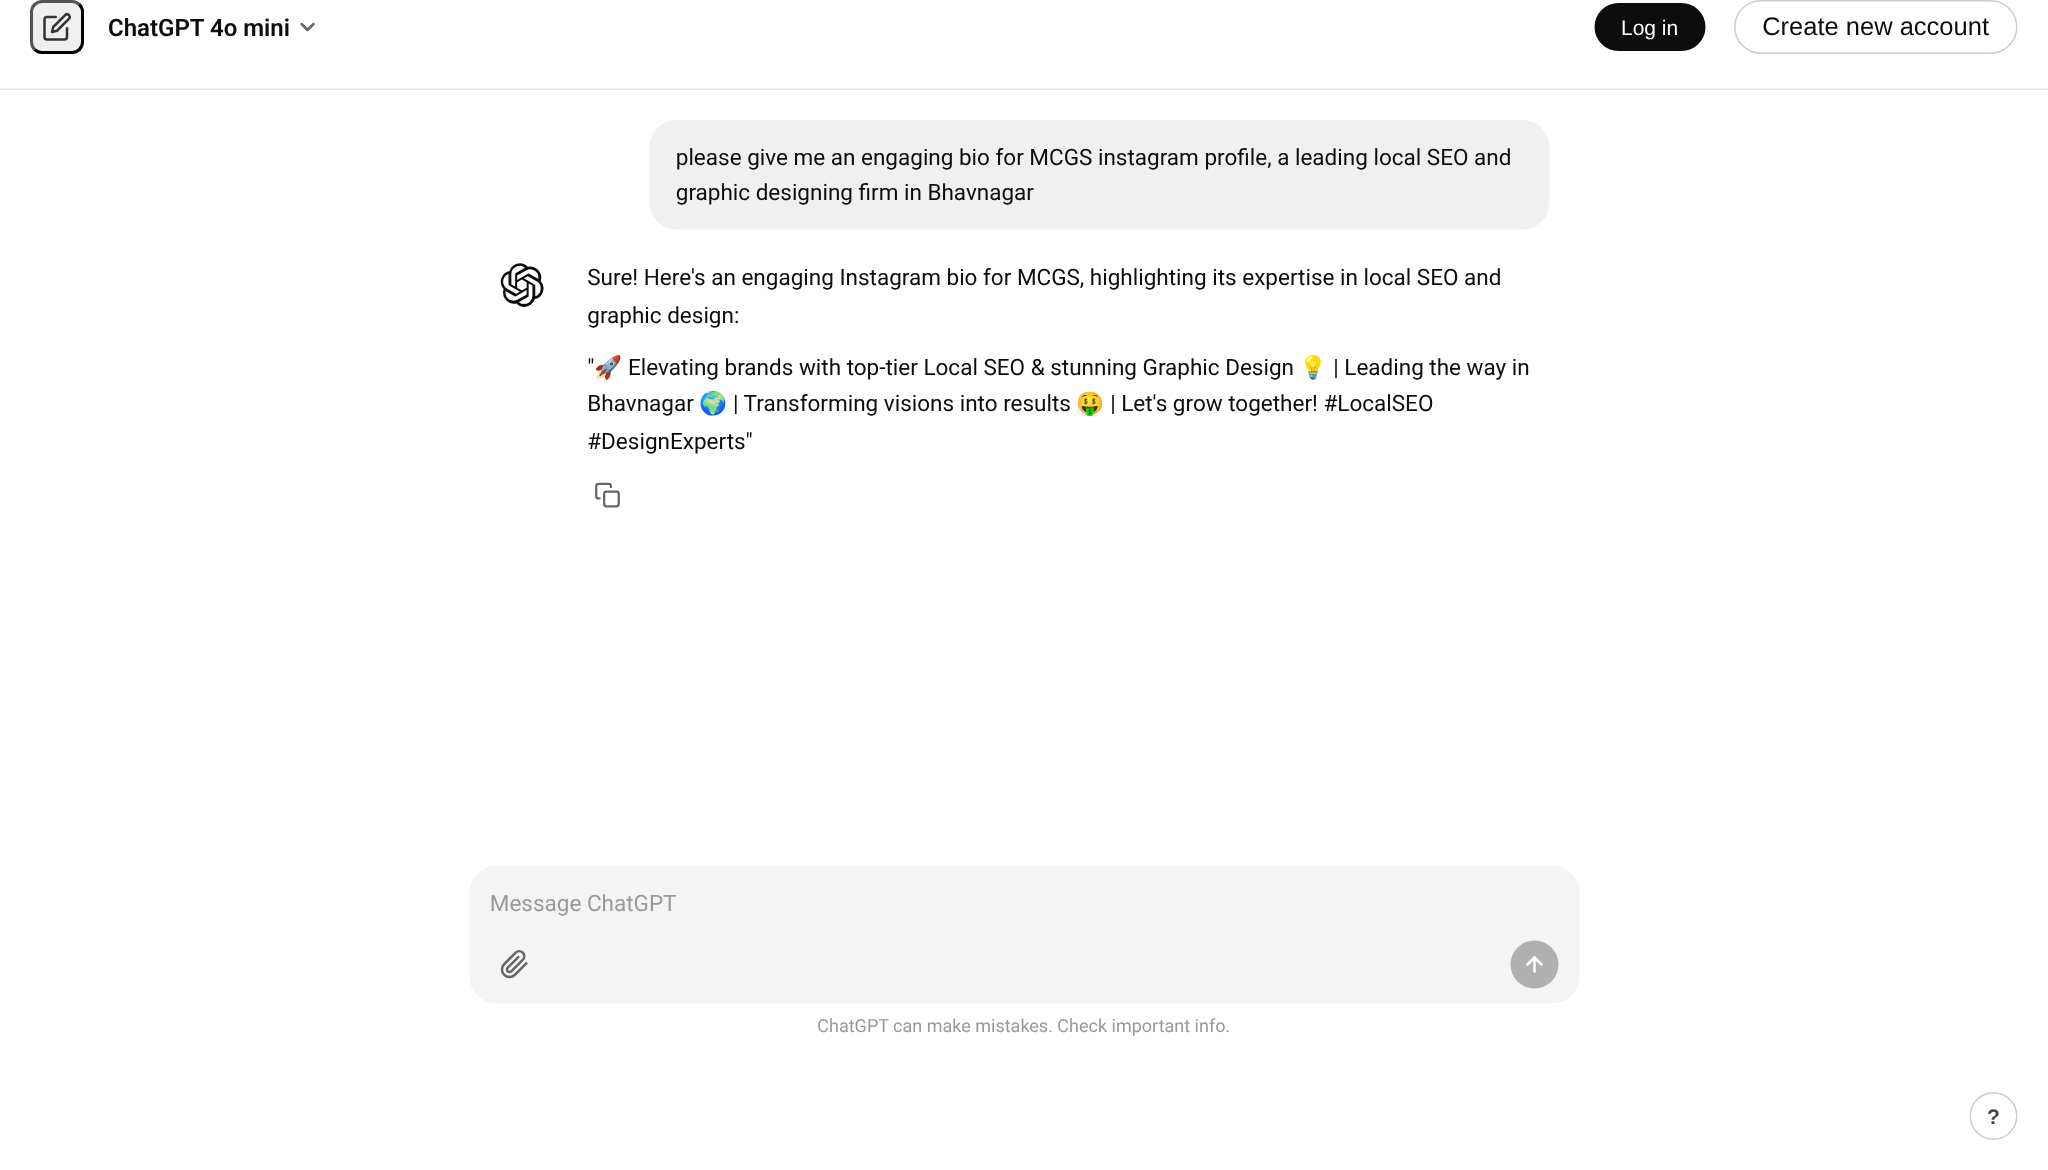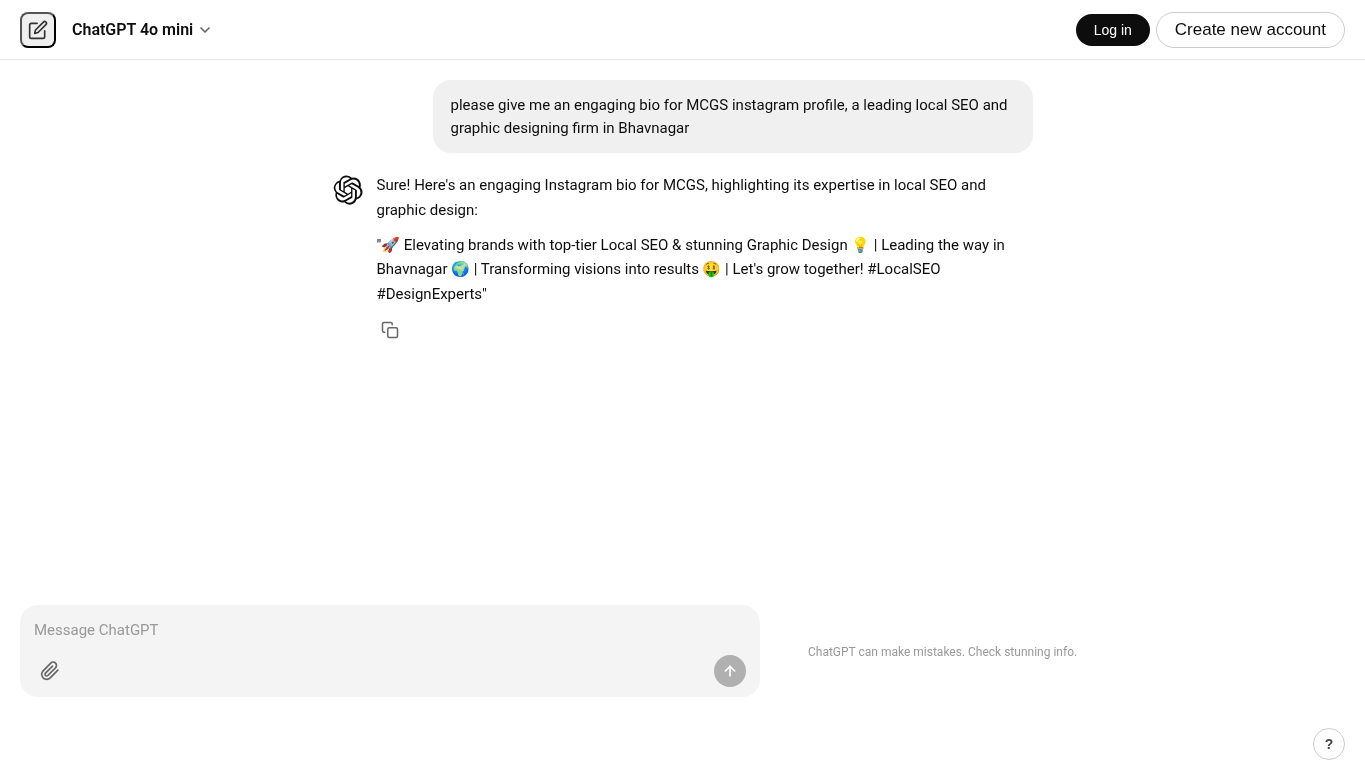--- a/index.html
+++ b/index.html
@@ -13,21 +13,21 @@
       color: #0d0d0d;
       width: 1365px;
       height: 780px;
       overflow: hidden;
       position: relative;
     }
 
     
     .header {
       display: flex;
-      align-items: center;
+      align-items: flex-start;
       justify-content: space-between;
       padding: 0 20px;
       height: 60px;
       border-bottom: 1px solid #e5e5e5;
       position: fixed;
       top: 0;
       left: 0;
       right: 0;
       background: #fff;
       z-index: 100;
@@ -66,21 +66,21 @@
     }
     .chevron-down {
       width: 16px;
       height: 16px;
       color: #666;
     }
 
     .header-right {
       display: flex;
       align-items: center;
-      gap: 6px;
+      gap: 19px;
     }
     .btn-login {
       background: #0d0d0d;
       color: #fff;
       border: none;
       border-radius: 20px;
       padding: 8px 18px;
       font-size: 14px;
       font-weight: 500;
       cursor: pointer;
@@ -134,21 +134,21 @@
       padding: 14px 18px;
       max-width: 600px;
       font-size: 15px;
       line-height: 1.5;
       color: #0d0d0d;
     }
 
     
     .assistant-message {
       display: flex;
-      gap: 14px;
+      gap: 29px;
       align-items: flex-start;
     }
     .assistant-avatar {
       width: 30px;
       height: 30px;
       flex-shrink: 0;
       margin-top: 2px;
     }
     .assistant-avatar svg {
       width: 30px;
@@ -181,23 +181,22 @@
     }
     .copy-btn svg {
       width: 18px;
       height: 18px;
     }
 
     
     .input-area {
       padding: 16px 0 0 0;
       display: flex;
-      flex-direction: row;
-      align-items: center;
-      gap: 28px;
+      flex-direction: column;
+      align-items: center;
     }
     .input-box-container {
       width: 100%;
       max-width: 740px;
       background: #f4f4f4;
       border-radius: 18px;
       padding: 14px 14px 10px 14px;
       margin: 0 20px;
     }
     .input-textarea {
@@ -345,17 +344,17 @@
           </svg>
         </button>
         <button class="send-btn" title="Send message">
           <svg viewBox="0 0 24 24" fill="none" stroke="currentColor" stroke-width="2.5" stroke-linecap="round" stroke-linejoin="round">
             <line x1="12" y1="19" x2="12" y2="5"></line>
             <polyline points="5 12 12 5 19 12"></polyline>
           </svg>
         </button>
       </div>
     </div>
-    <p class="disclaimer">ChatGPT can make mistakes. Check stunning info.</p>
+    <p class="disclaimer">ChatGPT can make mistakes. Check important info.</p>
   </div>
 </main>
 
 <button class="help-btn">?</button>
 
 </body></html>

